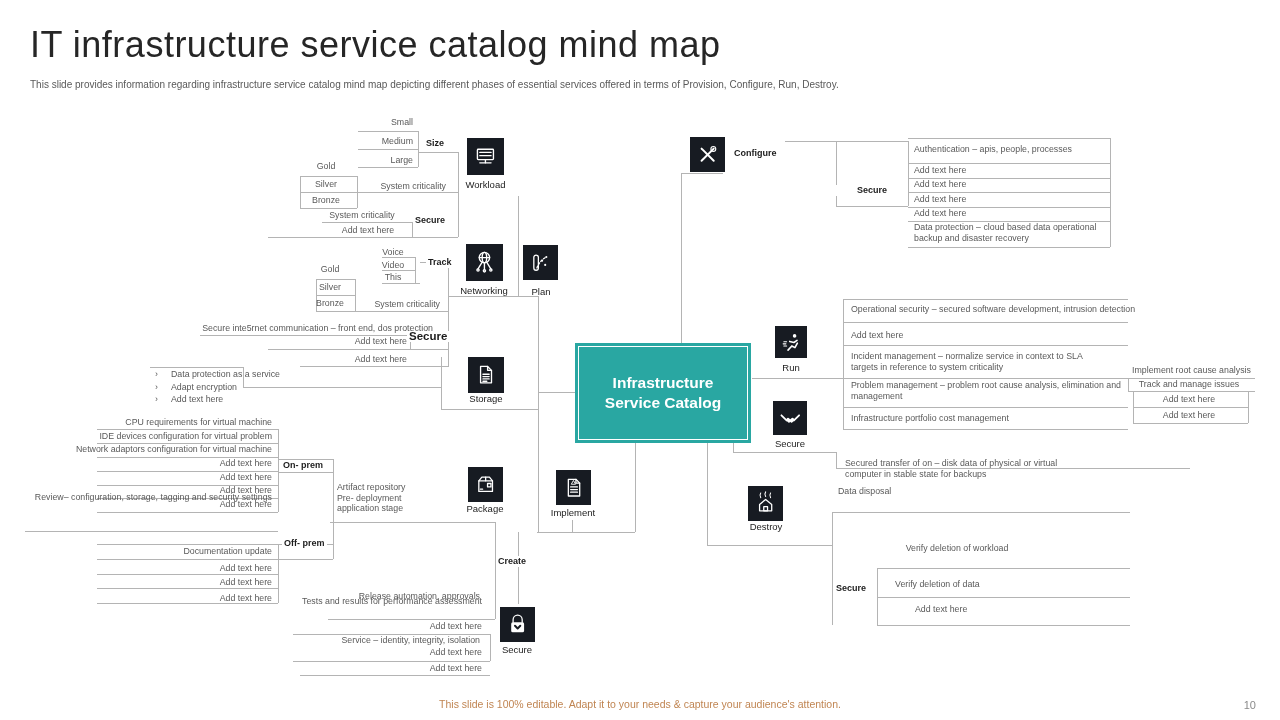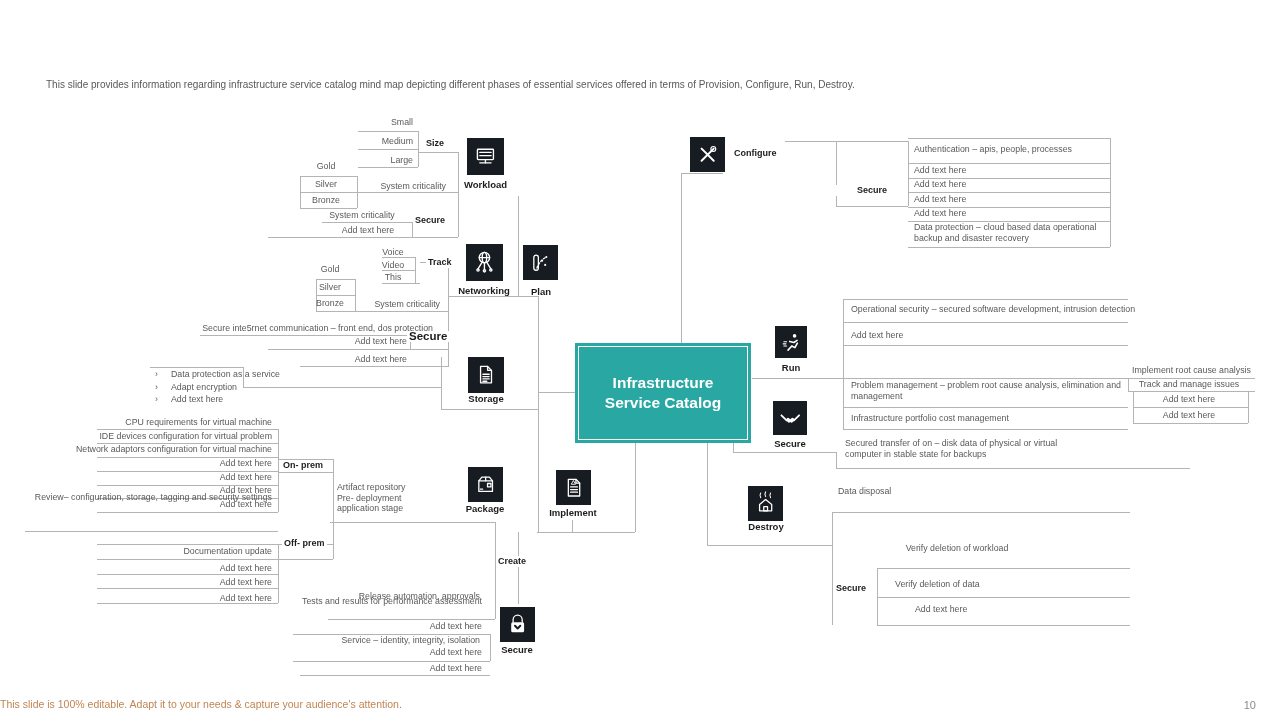--- a/index.html
+++ b/index.html
@@ -1,50 +1,51 @@
 <!DOCTYPE html>
 <html><head>
 <meta charset="utf-8">
 <style>
   html,body{margin:0;padding:0;background:#e8e8e8;}
   #stage{position:relative;width:1280px;height:720px;background:#ffffff;overflow:hidden;
          font-family:"Liberation Sans","DejaVu Sans",sans-serif;}
   #lines{position:absolute;left:0;top:0;width:1280px;height:720px;}
   #lines path{stroke:#b4b4b4;stroke-width:1;fill:none;shape-rendering:crispEdges;}
   .ttl{position:absolute;left:30px;top:24px;font-size:36px;font-weight:400;color:#262626;letter-spacing:.5px;}
-  .sub{position:absolute;left:30px;top:79px;font-size:10px;color:#595959;margin-left:16px;}
+  .sub{position:absolute;left:30px;top:79px;font-size:10px;color:#595959;}
   .nt{position:absolute;font-size:8.8px;color:#595959;line-height:10.5px;white-space:nowrap;}
   .r{text-align:right}.c{text-align:center}
   .wr{white-space:normal;}
   .pre{white-space:pre-line;}
   .nl{position:absolute;font-size:9px;font-weight:700;color:#1c1c1c;background:#fff;padding:0 2px;
       white-space:nowrap;line-height:11px;}
   .big{font-size:11.5px;}
-  .il{position:absolute;font-size:9.5px;font-weight:700;color:#1c1c1c;text-align:center;white-space:nowrap;}
+  .il{position:absolute;font-size:9.5px;font-weight:400;color:#1c1c1c;text-align:center;white-space:nowrap;}
   .tile{position:absolute;background:#171b22;display:flex;align-items:center;justify-content:center;}
   .tile svg{stroke:#ffffff;fill:none;stroke-width:1.7;stroke-linecap:round;stroke-linejoin:round;width:78%;height:78%;}
   .bul{display:flex;gap:13px;}
   .bul .g{color:#595959;}
   .center-box{position:absolute;left:575px;top:343px;width:176px;height:100px;background:#29a7a2;}
   .center-inner{position:absolute;inset:3px;border:1px solid #ffffff;display:flex;align-items:center;
       justify-content:center;text-align:center;color:#ffffff;font-size:15.5px;font-weight:700;line-height:20px;padding:0 10px;}
-  .foot{position:absolute;left:0;top:698px;width:1280px;font-size:10.5px;color:#c08552;}
+  .foot{position:absolute;left:0;top:698px;width:1280px;text-align:center;font-size:10.5px;color:#c08552;}
   .pg{position:absolute;right:24px;top:699px;font-size:11px;color:#8a8a8a;}
 </style>
 </head>
 <body>
 
 <div id="stage">
 
   <svg id="lines" viewBox="0 0 1280 720">
     <path d="M358 131H418M358 149H418M358 167H418M418 131V167M418 152H458M458 152V237M300 176H357M300 192H357M300 208H357M300 176V208M357 176V208M357 192H458M322 222H412M268 237H458M412 222V237M518 196V296M448 296H538M538 296V532M538 392H575M382 257H415M382 270H415M382 283H420M415 257V283M420 262H448M448 262V367M316 279H355M316 295H355M316 311H355M316 279V311M355 279V311M355 311H448M200 335H410M410 335V349M268 349H448M300 366H448M150 367H243M243 367V387M243 387H441M441 357V409M441 409H538"></path>
     <path d="M97 429H278M97 443H278M97 457H278M97 471H278M97 485H278M97 498H278M97 512H278M278 429V512M278 459H333M278 472H333M333 459V559M278 544H333M278 559H333M25 531H278M97 544H278M97 559H278M97 574H278M97 588H278M97 603H278M278 544V603M330 522H495M495 522V619M537 532H635M635 443V532M572 520V532M518 532V604M328 619H495M293 634H490M293 661H490M490 634V661M300 675H490"></path>
     <path d="M723 173H681M681 173V343M785 141H836M836 141H908M836 206H908M836 141V206M908 141V206M908 138H1110M908 163H1110M908 178H1110M908 192H1110M908 207H1110M908 221H1110M908 247H1110M1110 138V247M843 299V429M843 299H1128M843 322H1128M843 345H1128M752 378H1255M843 407H1128M843 429H1128M1128 378V391M1128 391H1255M1133 407H1248M1133 423H1248M1133 391V423M1248 391V423M733 443V452M733 452H836M836 452V468M836 468H1190M707 443V545M707 545H832M832 512H1130M832 512V625M877 568H1130M877 568V625M877 597H1130M877 625H1130"></path>
   </svg>
 
+  <div class="ttl">IT infrastructure service catalog mind map</div>
   <div class="sub">This slide provides information regarding infrastructure service catalog mind map depicting different phases of essential services offered in terms of Provision, Configure, Run, Destroy.</div>
 
   <div class="nt r" style="left:345px;top:117px;width:68px">Small</div>
   <div class="nt r" style="left:345px;top:136px;width:68px">Medium</div>
   <div class="nt r" style="left:345px;top:155px;width:68px">Large</div>
   <div class="nl" style="left:424px;top:138px">Size</div>
   <div class="nt c" style="left:300px;top:161px;width:52px">Gold</div>
   <div class="nt c" style="left:300px;top:179px;width:52px">Silver</div>
   <div class="nt c" style="left:300px;top:195px;width:52px">Bronze</div>
   <div class="nt r" style="left:360px;top:181px;width:86px">System criticality</div>
@@ -206,37 +207,38 @@
         <path d="M15.5 16.5 l6 1.5 4.5-3" stroke-width="2.3"></path>
         <path d="M13 29 l5.5-6 4.5 2.5 3.5-6.5" stroke-width="2.3"></path>
         <line x1="7" y1="17" x2="11" y2="17" stroke-width="1.5"></line>
         <line x1="6" y1="20" x2="10" y2="20" stroke-width="1.5"></line>
         <line x1="7" y1="23" x2="11" y2="23" stroke-width="1.5"></line>
       </svg>
   </div>
   <div class="il" style="left:769px;top:362px;width:44px">Run</div>
   <div class="nt" style="left:851px;top:304px">Operational security – secured software development, intrusion detection</div>
   <div class="nt" style="left:851px;top:330px">Add text here</div>
+  <div class="nt wr" style="left:851px;top:351px;width:248px">Incident management – normalize service in context to SLA targets in reference to system criticality</div>
   <div class="nt wr" style="left:851px;top:380px;width:272px">Problem management – problem root cause analysis, elimination and management</div>
   <div class="nt" style="left:851px;top:413px">Infrastructure portfolio cost management</div>
   <div class="nt c" style="left:1128px;top:365px;width:127px">Implement root cause analysis</div>
   <div class="nt c" style="left:1128px;top:379px;width:122px">Track and manage issues</div>
   <div class="nt c" style="left:1138px;top:394px;width:102px">Add text here</div>
   <div class="nt c" style="left:1138px;top:410px;width:102px">Add text here</div>
 
   <div class="tile" style="left:773px;top:401px;width:34px;height:34px">
     <svg viewBox="0 0 36 36">
         <path d="M6 14 l7 7" stroke-width="2.4"></path>
         <path d="M30 14 l-7 7" stroke-width="2.4"></path>
         <rect x="12.5" y="18" width="6.5" height="5" rx="1.5" transform="rotate(40 15.5 20.5)" fill="#fff" stroke="none"></rect>
         <rect x="17" y="18" width="6.5" height="5" rx="1.5" transform="rotate(-40 20.5 20.5)" fill="#fff" stroke="none"></rect>
       </svg>
   </div>
   <div class="il" style="left:762px;top:438px;width:56px">Secure</div>
-  <div class="nt wr" style="left:845px;top:438px;width:235px">Secured transfer of on – disk data of physical or virtual computer in stable state for backups</div>
+  <div class="nt wr" style="left:845px;top:458px;width:235px">Secured transfer of on – disk data of physical or virtual computer in stable state for backups</div>
 
   <div class="tile" style="left:748px;top:486px;width:35px;height:35px">
     <svg viewBox="0 0 36 36">
         <path d="M10 19 l8-6.5 8 6.5 v8.5 h-16 z"></path>
         <rect x="15.5" y="22" width="5" height="5.5"></rect>
         <path d="M11.5 10 q-2-3 0-6" stroke-width="1.4"></path>
         <path d="M18 8.5 q-2-3 0-6" stroke-width="1.4"></path>
         <path d="M24.5 10 q-2-3 0-6" stroke-width="1.4"></path>
       </svg>
   </div>

